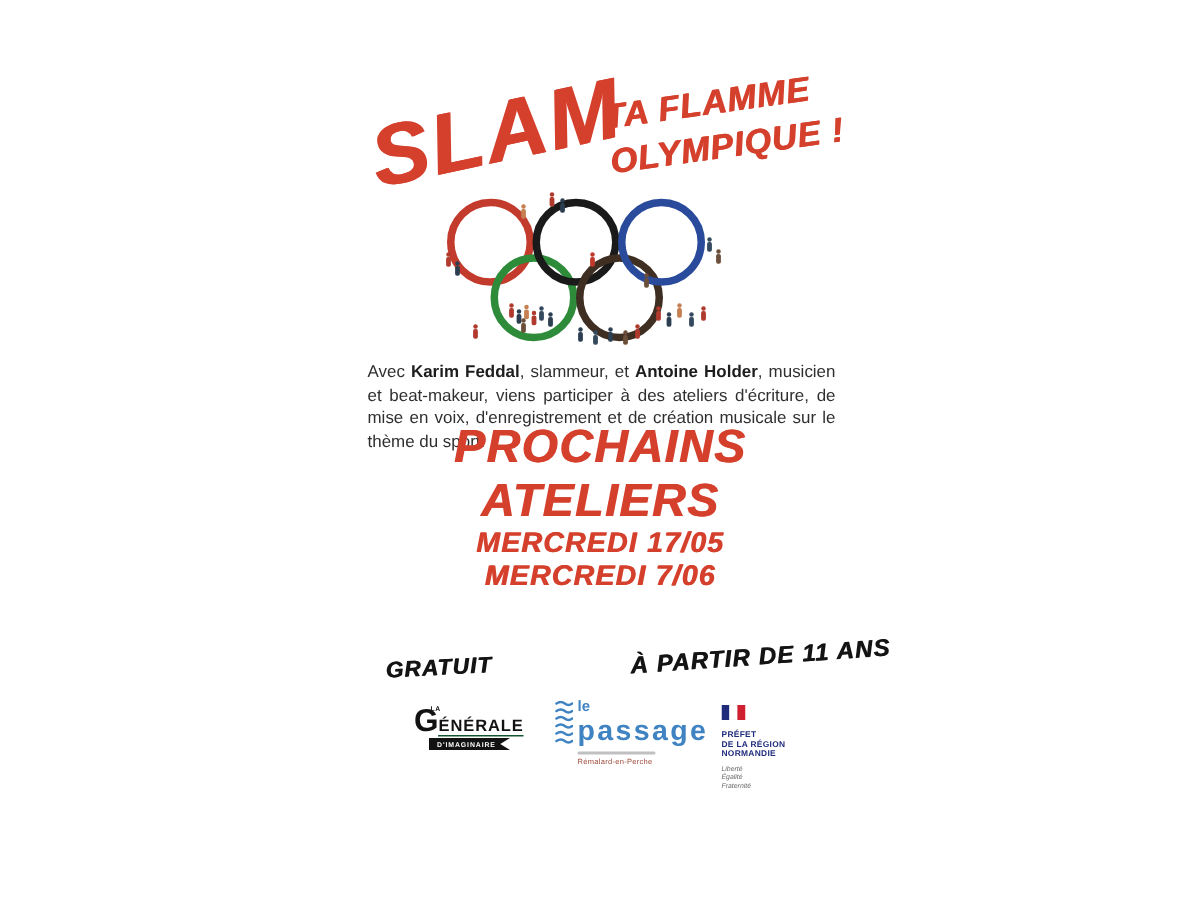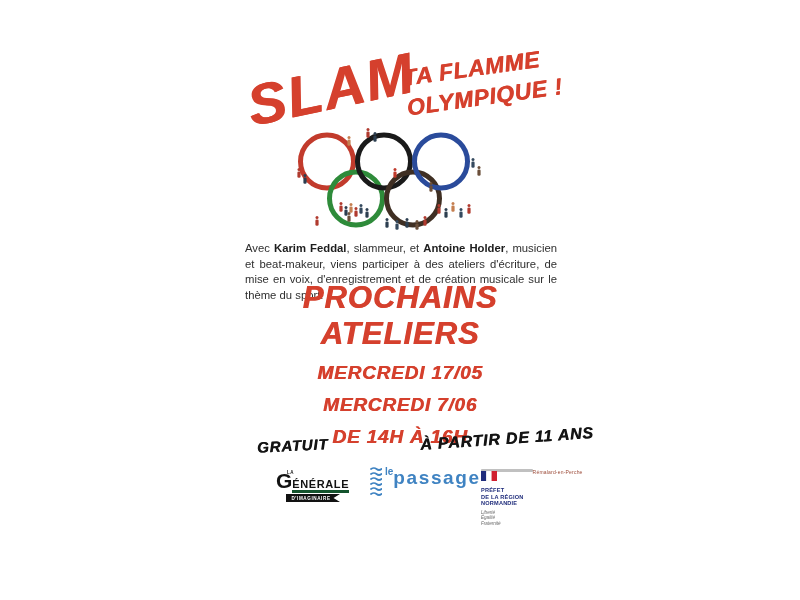--- a/index.html
+++ b/index.html
@@ -19,46 +19,46 @@
 
   
   .intro{position:absolute;left:245px;top:230px;width:312px;font-size:11.3px;
          line-height:1.38;color:#2f2f2f;text-align:justify;}
   .intro b{color:#1d1d1d;}
 
   
   .schedule{position:absolute;left:235px;top:280px;width:330px;text-align:center;
             color:#d5402d;font-weight:bold;font-style:italic;}
   .schedule .heading{font-size:31px;letter-spacing:1px;text-shadow:.7px 0 0 currentColor;}
-  .schedule .date{font-size:19px;margin-top:10px;letter-spacing:.8px;
+  .schedule .date{font-size:19px;letter-spacing:.8px;
                   text-shadow:.6px 0 0 currentColor;}
 
   
   .free-label{position:absolute;left:257px;top:437px;font-size:15px;font-weight:bold;
               font-style:italic;color:#141414;transform:rotate(-3deg);letter-spacing:.8px;
               text-shadow:.5px 0 0 currentColor;}
   .age-label{position:absolute;left:420px;top:430px;font-size:16px;font-weight:bold;
              font-style:italic;color:#141414;transform:rotate(-4deg);letter-spacing:.8px;
              text-shadow:.5px 0 0 currentColor;}
 
   
   .logo{position:absolute;}
   
   .logo-generale{left:276px;top:472px;width:64px;color:#121212;}
   .gen-la{position:absolute;left:11px;top:-2px;font-size:4.5px;font-weight:bold;letter-spacing:.5px;}
   .gen-name{display:flex;align-items:baseline;}
   .gen-g{font-size:21px;font-weight:bold;line-height:.9;}
-  .gen-rest{font-size:11px;font-weight:bold;letter-spacing:.6px;border-bottom:3px solid #14532d;}
+  .gen-rest{font-size:11px;font-weight:bold;letter-spacing:.6px;border-bottom:1px solid #14532d;}
   .gen-ribbon{margin-left:10px;margin-top:1px;width:46px;background:#121212;color:#fff;
               font-size:4.6px;font-weight:bold;letter-spacing:.6px;text-align:center;
               padding:1.5px 6px 1.5px 2px;
               clip-path:polygon(0 0,100% 0,88% 50%,100% 100%,0 100%);}
   
   .logo-passage{left:370px;top:467px;display:flex;gap:3px;}
-  .pass-text{display:flex;flex-direction:row;}
+  .pass-text{display:flex;flex-direction:column;}
   .pass-le{font-size:10px;font-weight:bold;color:#3f83c2;line-height:1;}
   .pass-word{font-size:19px;font-weight:bold;color:#3f83c2;letter-spacing:1.6px;line-height:1.15;}
   .pass-bar{width:52px;height:2.5px;background:#c0c0c0;margin-top:2px;border-radius:1px;}
   .pass-city{font-size:5px;color:#9c4a38;margin-top:1.5px;letter-spacing:.2px;}
   
   .logo-prefet{left:481px;top:467px;width:60px;}
   .pref-name{font-size:5.6px;font-weight:bold;color:#1f2c7b;line-height:1.2;margin-top:2px;
              letter-spacing:.2px;}
   .pref-motto{font-size:4.6px;font-style:italic;color:#6a6a6a;line-height:1.25;margin-top:2.5px;}
 </style>
@@ -119,21 +119,20 @@
       <use href="#pp" x="186" y="78" fill="#b03a2e"></use>
     </g>
   </svg>
 
   <p class="intro"><span>Avec </span><b>Karim Feddal</b><span>, slammeur, et </span><b>Antoine Holder</b><span>, musicien et beat-makeur, viens participer à des ateliers d'écriture, de mise en voix, d'enregistrement et de création musicale sur le thème du sport.</span></p>
 
   <div class="schedule">
     <div class="heading">PROCHAINS ATELIERS</div>
     <div class="date">MERCREDI 17/05</div>
     <div class="date">MERCREDI 7/06</div>
-    <div class="date">DE 14H À 16H</div>
   </div>
 
   <div class="free-label">GRATUIT</div>
   <div class="age-label">À PARTIR DE 11 ANS</div>
 
   <div class="logo logo-generale">
     <div class="gen-la">LA</div>
     <div class="gen-name">
       <span class="gen-g">G</span>
       <span class="gen-rest">ÉNÉRALE</span>

